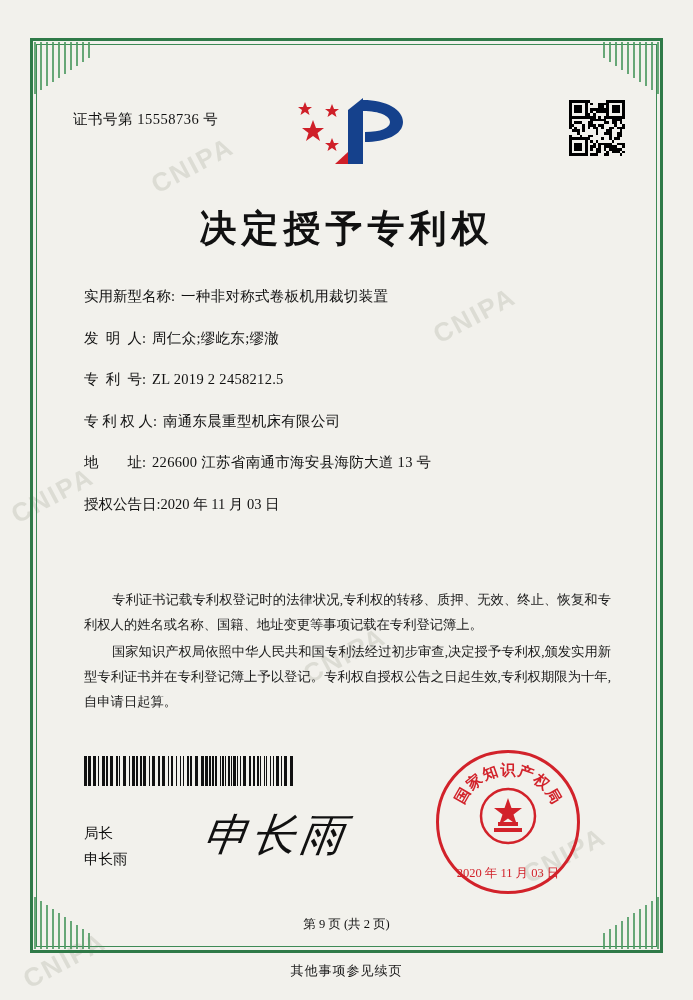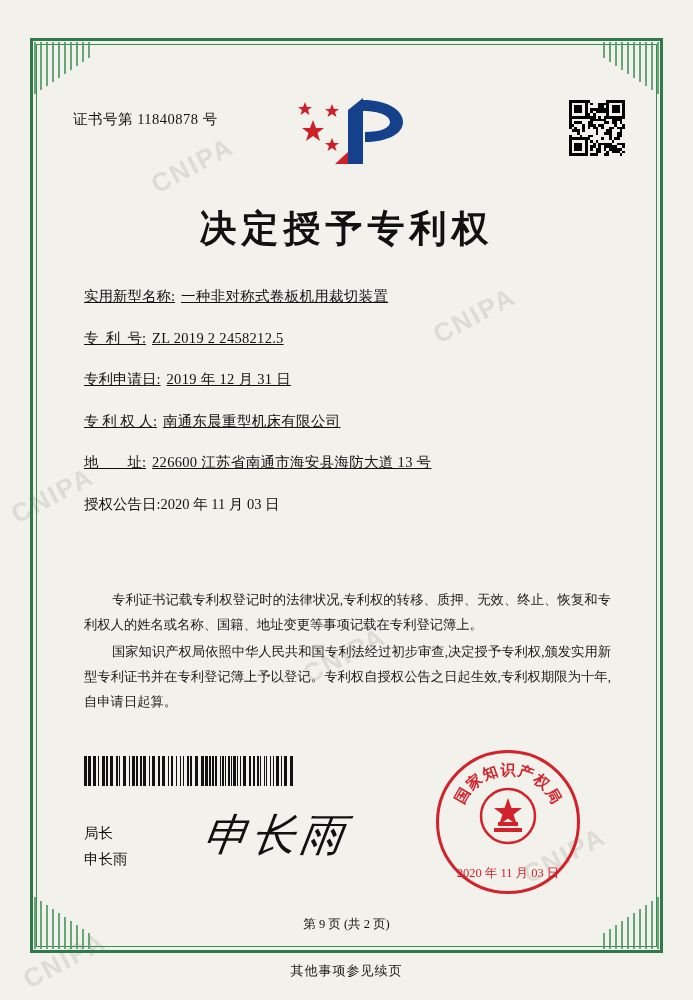--- a/index.html
+++ b/index.html
@@ -142,21 +142,20 @@
     left: 48px;
     top: 243px;
     width: 530px;
   }
   .field {
     display: flex;
     align-items: baseline;
     margin-bottom: 22.5px;
     font-size: 14.5px;
     color: #111;
-    text-decoration: underline;
   }
   .field .lbl {
     white-space: pre;
     flex: 0 0 auto;
   }
   .field .val {
     margin-left: 6px;
     letter-spacing: .3px;
   }
   .field-row2 {
@@ -334,21 +333,21 @@
       <i style="left: 24px; top: 0px; width: 2px; height: 36px;"></i>
       <i style="left: 30px; top: 0px; width: 2px; height: 32px;"></i>
       <i style="left: 36px; top: 0px; width: 2px; height: 28px;"></i>
       <i style="left: 42px; top: 0px; width: 2px; height: 24px;"></i>
       <i style="left: 48px; top: 0px; width: 2px; height: 20px;"></i>
       <i style="left: 54px; top: 0px; width: 2px; height: 16px;"></i>
     </div>
 
   <div class="content">
 
-    <div class="cert-no">证书号第 11840878 号</div>
+    <div class="cert-no">证书号第 15558736 号</div>
 
     <div class="logo">
       <svg viewBox="0 0 120 78" width="120" height="78">
         <g fill="#cf1f28">
           <polygon points="22,26 25,34 33,34 26.5,39 29,47 22,42 15,47 17.5,39 11,34 19,34"></polygon>
           <polygon points="41,10 43,15 48,15 44,18 45.5,23 41,20 36.5,23 38,18 34,15 39,15"></polygon>
           <polygon points="14,8 16,13 21,13 17,16 18.5,21 14,18 9.5,21 11,16 7,13 12,13"></polygon>
           <polygon points="41,44 43,49 48,49 44,52 45.5,57 41,54 36.5,57 38,52 34,49 39,49"></polygon>
         </g>
         <path d="M57 70 L57 16 L72 4 L72 70 Z" fill="#15418c"></path>
@@ -804,26 +803,26 @@
     </div>
 
     <div class="doc-title">决定授予专利权</div>
 
     <div class="fields">
       <div class="field">
         <span class="lbl">实用新型名称:</span>
         <span class="val">一种非对称式卷板机用裁切装置</span>
       </div>
       <div class="field">
+        <span class="lbl">发  明  人:</span>
+        <span class="val">周仁众;缪屹东;缪澈</span>
+      </div>
+      <div class="field">
         <span class="lbl">专  利  号:</span>
         <span class="val">ZL 2019 2 2458212.5</span>
-      </div>
-      <div class="field">
-        <span class="lbl">专利申请日:</span>
-        <span class="val">2019 年 12 月 31 日</span>
       </div>
       <div class="field">
         <span class="lbl">专 利 权 人:</span>
         <span class="val">南通东晨重型机床有限公司</span>
       </div>
       <div class="field">
         <span class="lbl">地        址:</span>
         <span class="val">226600 江苏省南通市海安县海防大道 13 号</span>
       </div>
       <div class="field-row2">

